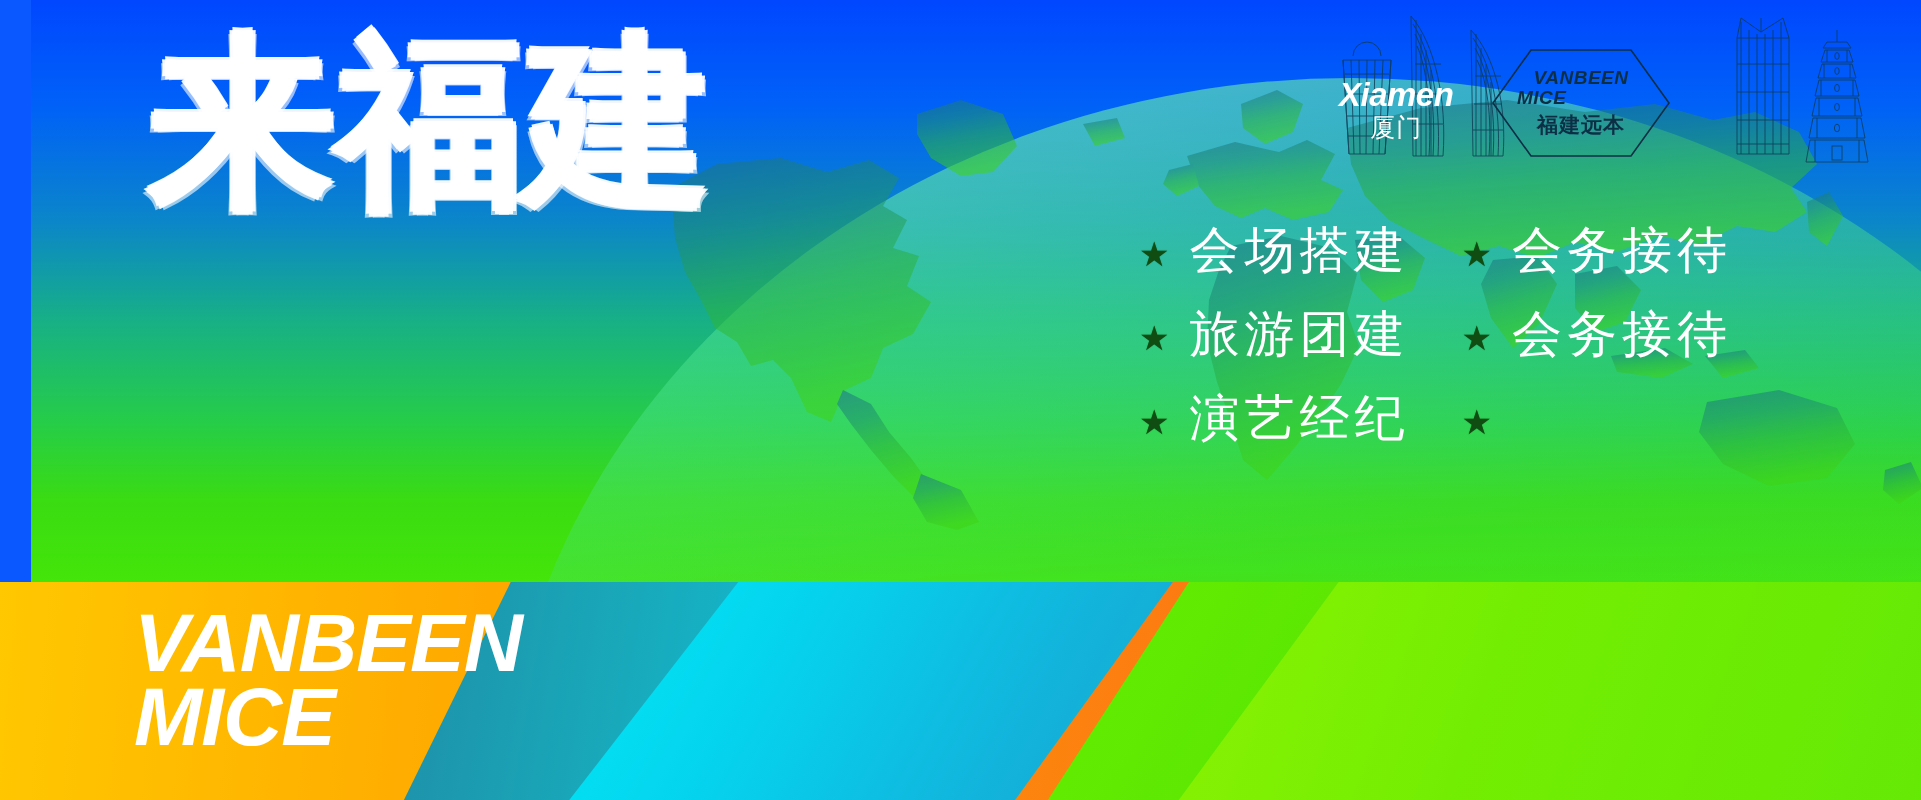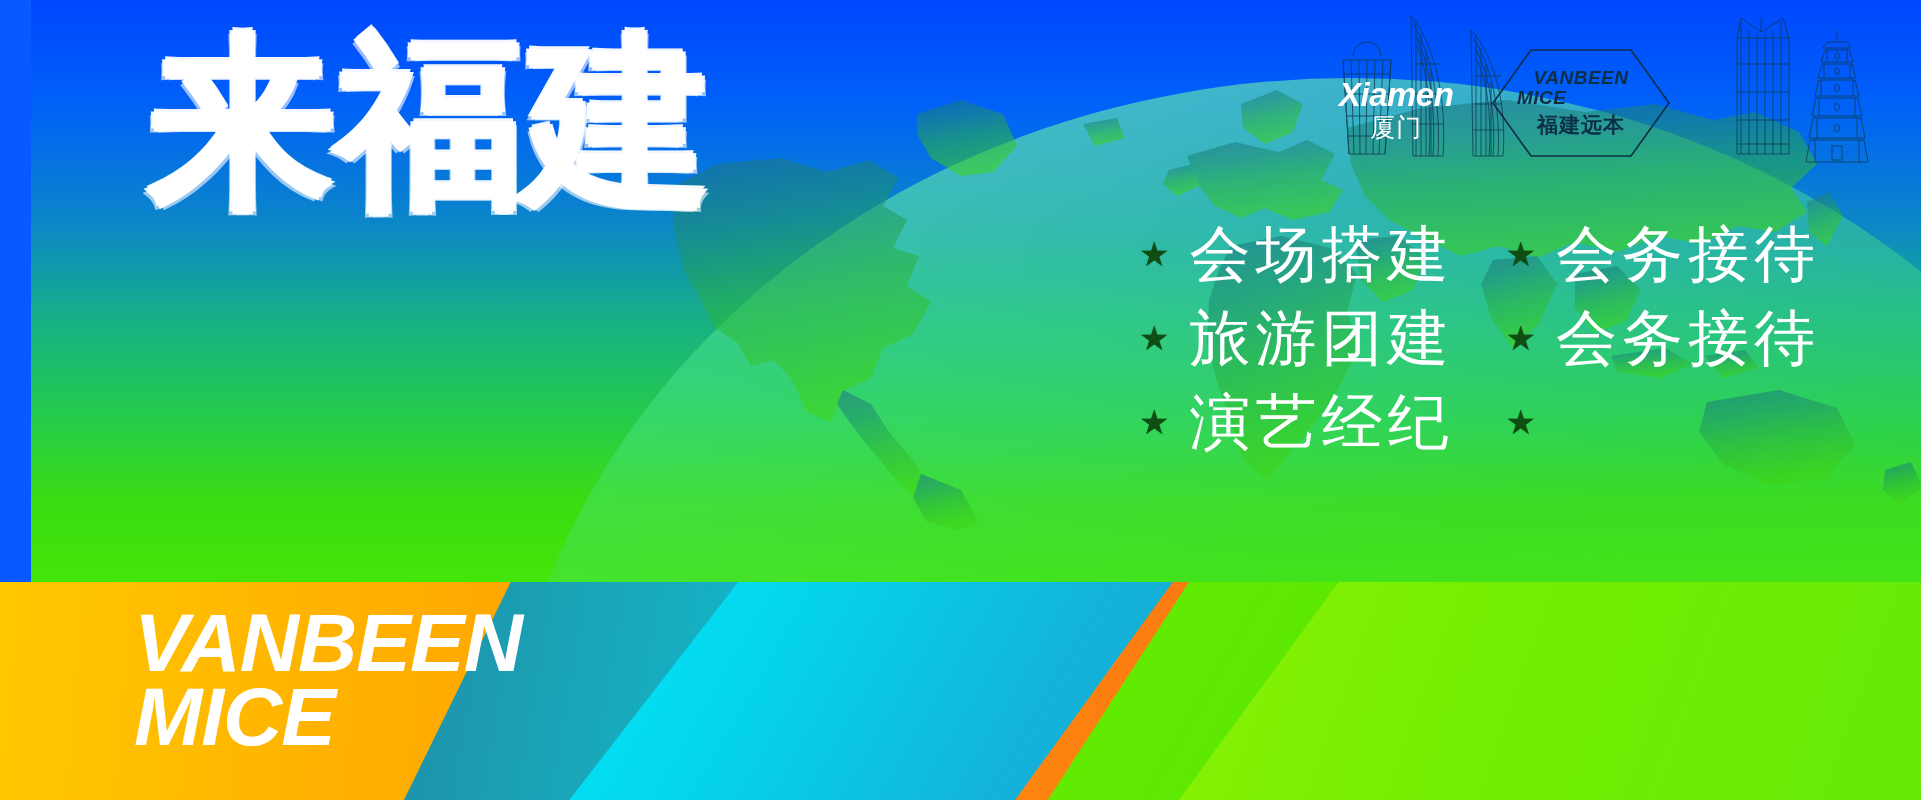--- a/index.html
+++ b/index.html
@@ -109,25 +109,25 @@
   }
   .svc-star {
     color: #0f4d12;
     font-size: 34px;
     line-height: 1;
     flex: 0 0 auto;
     text-shadow: 0 0 1px rgba(10,60,12,.5);
   }
   .svc-label {
     color: #ffffff;
-    font-size: 61px;
+    font-size: 50px;
     line-height: 76px;
     font-weight: 300;
     letter-spacing: 5px;
-    font-family: Liberation Sans, sans-serif;
+    font-family: Liberation Mono, monospace;
     text-align: center;
   }
 
   
   .citybar {
     position: absolute;
     left: 1300px;
     top: 4px;
     width: 620px;
     height: 180px;

